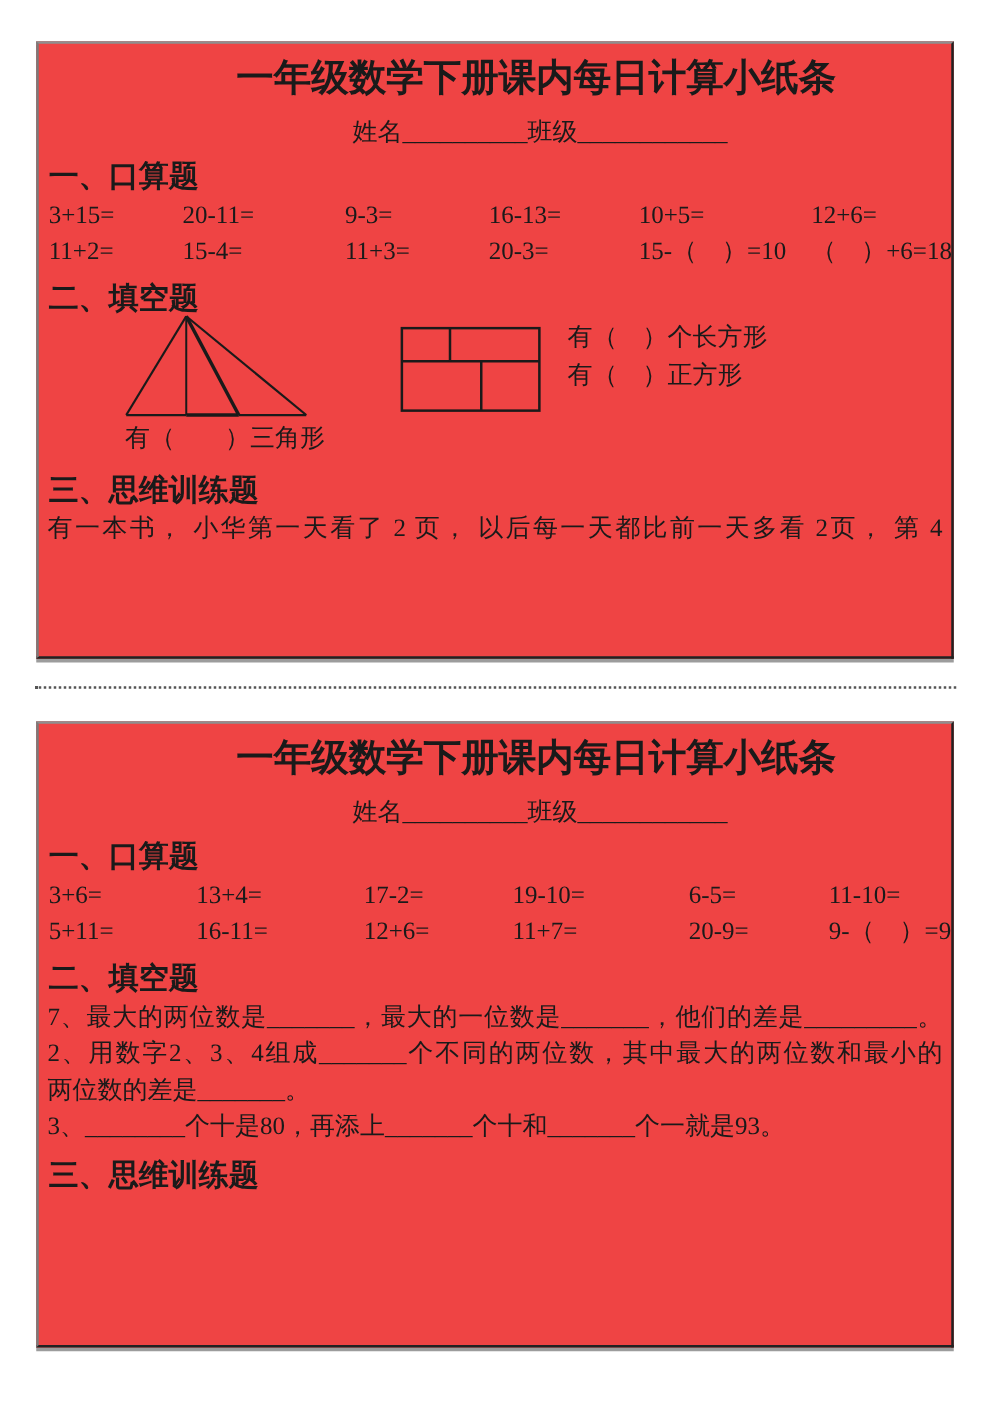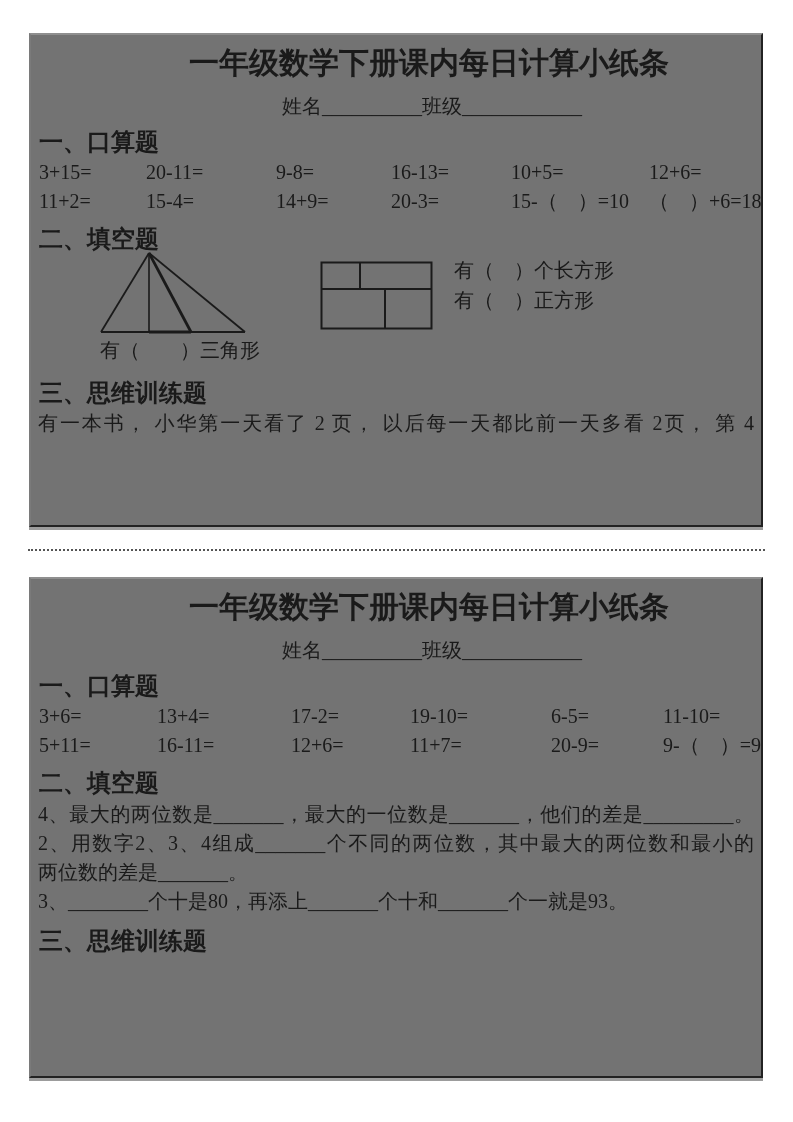--- a/index.html
+++ b/index.html
@@ -12,21 +12,21 @@
   .page { width: 793px; height: 1122px; overflow: hidden; }
 
   .card {
     box-sizing: border-box;
     width: 734px;
     margin-left: 29px;
     border: 2px solid;
     border-color: #8f8f8f #222222 #222222 #7a7a7a;
     box-shadow: 0 3px 0 #9c9c9c;
     padding: 4px 7px 0 7px;
-    background: #737373;
+    background: #ef4444;
   }
   #card1 { margin-top: 33px; height: 494px; }
   #card2 { height: 501px; }
 
   .separator {
     margin: 22px 0 26px 28px;
     width: 737px;
     height: 0;
     border-top: 2px dotted #555555;
   }
@@ -89,27 +89,27 @@
 <div class="page">
 
   <div class="card" id="card1">
     <div class="title">一年级数学下册课内每日计算小纸条</div>
     <div class="nameline">姓名__________班级____________</div>
 
     <div class="sec">一、口算题</div>
     <div class="oral">
       <span>3+15=</span>
       <span>20-11=</span>
-      <span>9-8=</span>
+      <span>9-3=</span>
       <span>16-13=</span>
       <span>10+5=</span>
       <span>12+6=</span>
       <span>11+2=</span>
       <span>15-4=</span>
-      <span>14+9=</span>
+      <span>11+3=</span>
       <span>20-3=</span>
       <span>15-（　）=10</span>
       <span>（　）+6=18</span>
     </div>
 
     <div class="sec">二、填空题</div>
 
     <div class="figrow">
       <div class="triblock">
         <svg class="trisvg" width="152" height="86" viewBox="0 0 152 86">
@@ -160,21 +160,21 @@
       <span>5+11=</span>
       <span>16-11=</span>
       <span>12+6=</span>
       <span>11+7=</span>
       <span>20-9=</span>
       <span>9-（　）=9</span>
     </div>
 
     <div class="sec">二、填空题</div>
     <div class="filllines">
-      <div class="stretch">4、最大的两位数是_______，最大的一位数是_______，他们的差是_________。</div>
+      <div class="stretch">7、最大的两位数是_______，最大的一位数是_______，他们的差是_________。</div>
       <div class="stretch">2、用数字2、3、4组成_______个不同的两位数，其中最大的两位数和最小的</div>
       <div>两位数的差是_______。</div>
       <div>3、________个十是80，再添上_______个十和_______个一就是93。</div>
     </div>
 
     <div class="sec" style="margin-top:12px">三、思维训练题</div>
   </div>
 
 </div>
 

